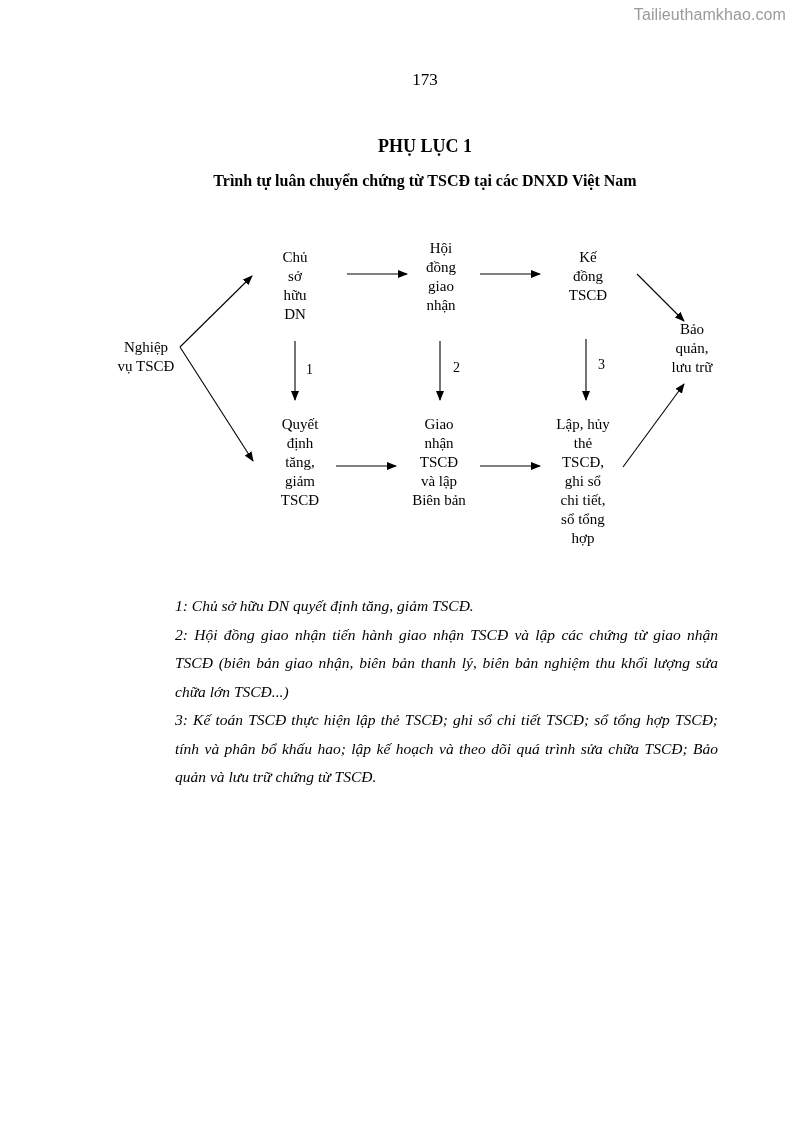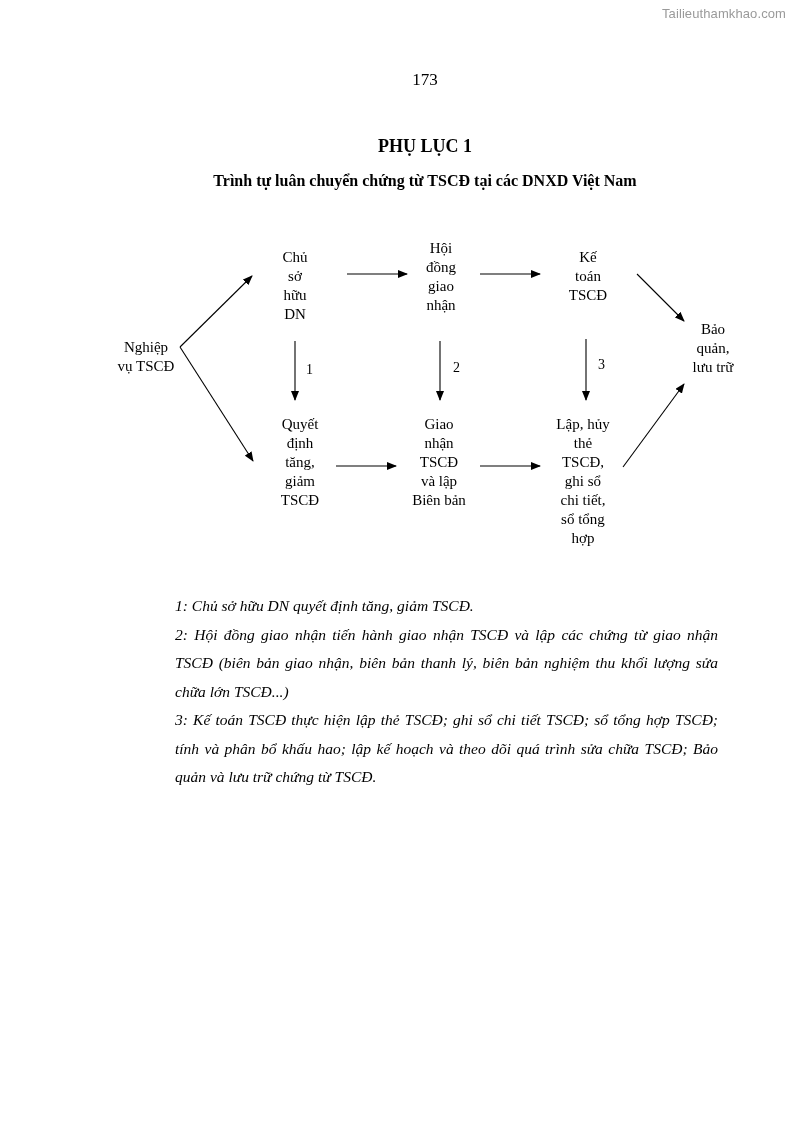--- a/index.html
+++ b/index.html
@@ -1,19 +1,19 @@
 <!DOCTYPE html>
 <html><head>
 <meta charset="utf-8">
 <style>
   html, body { margin: 0; padding: 0; background: #ffffff; }
   body { width: 794px; height: 1123px; position: relative; overflow: hidden;
          font-family: "Liberation Serif", "DejaVu Serif", serif; color: #000; }
   .watermark { position: absolute; top: 6px; right: 8px; font-family: "Liberation Sans", "DejaVu Sans", sans-serif;
-               font-size: 13px; color: #9a9a9a; letter-spacing: 0.1px; }
+               font-size: 16px; color: #9a9a9a; letter-spacing: 0.1px; }
   .page-number { position: absolute; top: 70px; left: 0; width: 850px; text-align: center; font-size: 17px; }
   .title { position: absolute; top: 136px; left: 0; width: 850px; text-align: center; font-size: 18px; font-weight: bold; }
   .subtitle { position: absolute; top: 172px; left: 0; width: 850px; text-align: center; font-size: 16px; font-weight: bold; }
   .diagram { position: absolute; left: 0; top: 0; width: 794px; height: 1123px; }
   .node { position: absolute; text-align: center; font-size: 15px; line-height: 19px; white-space: pre-line; }
   .step-label { position: absolute; font-size: 14px; }
   .notes { position: absolute; left: 175px; top: 592px; width: 543px; font-size: 15.5px; line-height: 28.5px; font-style: italic; }
   .note { text-align: justify; margin: 0; }
   svg { position: absolute; left: 0; top: 0; }
 </style>
@@ -56,23 +56,23 @@
 vụ TSCĐ</div>
   <div class="node" style="left:262px; top:248px; width:66px;">Chủ
 sở
 hữu
 DN</div>
   <div class="node" style="left:408px; top:239px; width:66px;text-align:center;">Hội
 đồng
 giao
 nhận</div>
   <div class="node" style="left:555px; top:248px; width:66px;">Kế
-toán
+đồng
 TSCĐ</div>
-  <div class="node" style="left:677px; top:320px; width:72px;">Bảo
+  <div class="node" style="left:656px; top:320px; width:72px;">Bảo
 quản,
 lưu trữ</div>
   <div class="node" style="left:262px; top:415px; width:76px;text-align:center;">Quyết
 định
 tăng,
 giảm
 TSCĐ</div>
   <div class="node" style="left:396px; top:415px; width:86px;">Giao
 nhận
 TSCĐ

